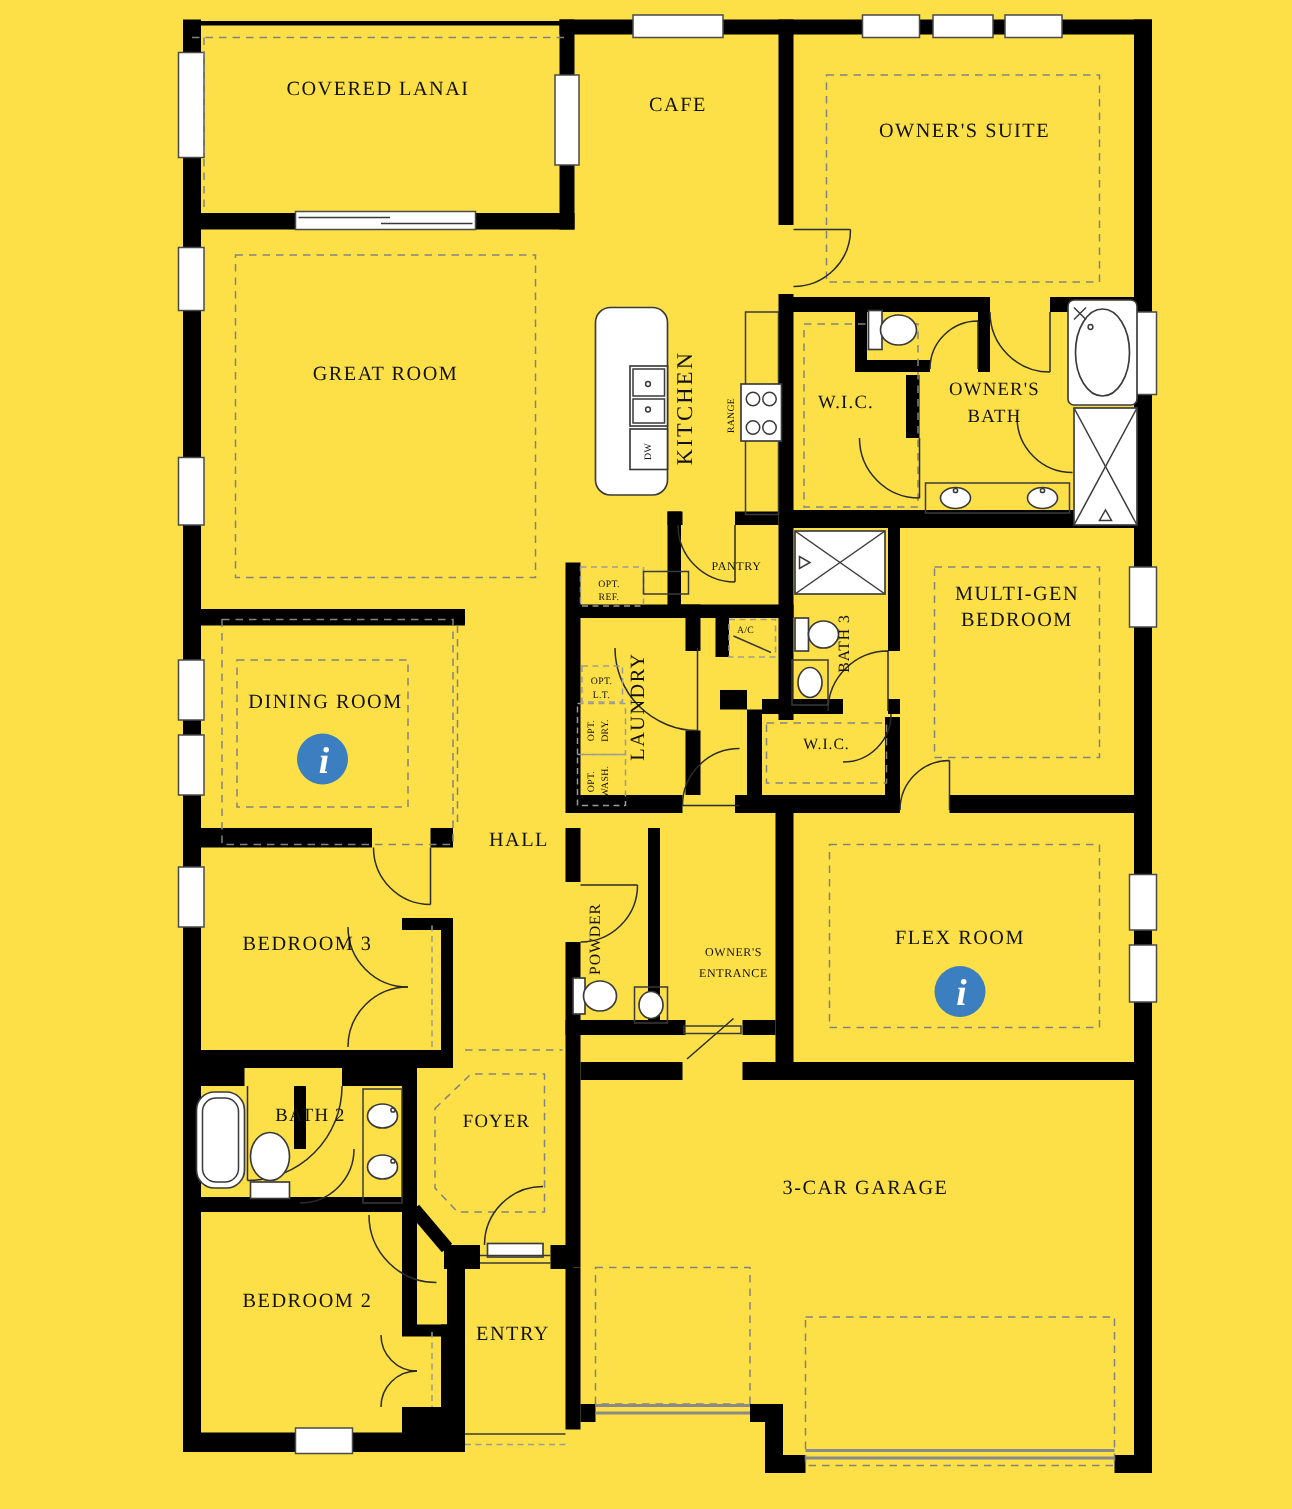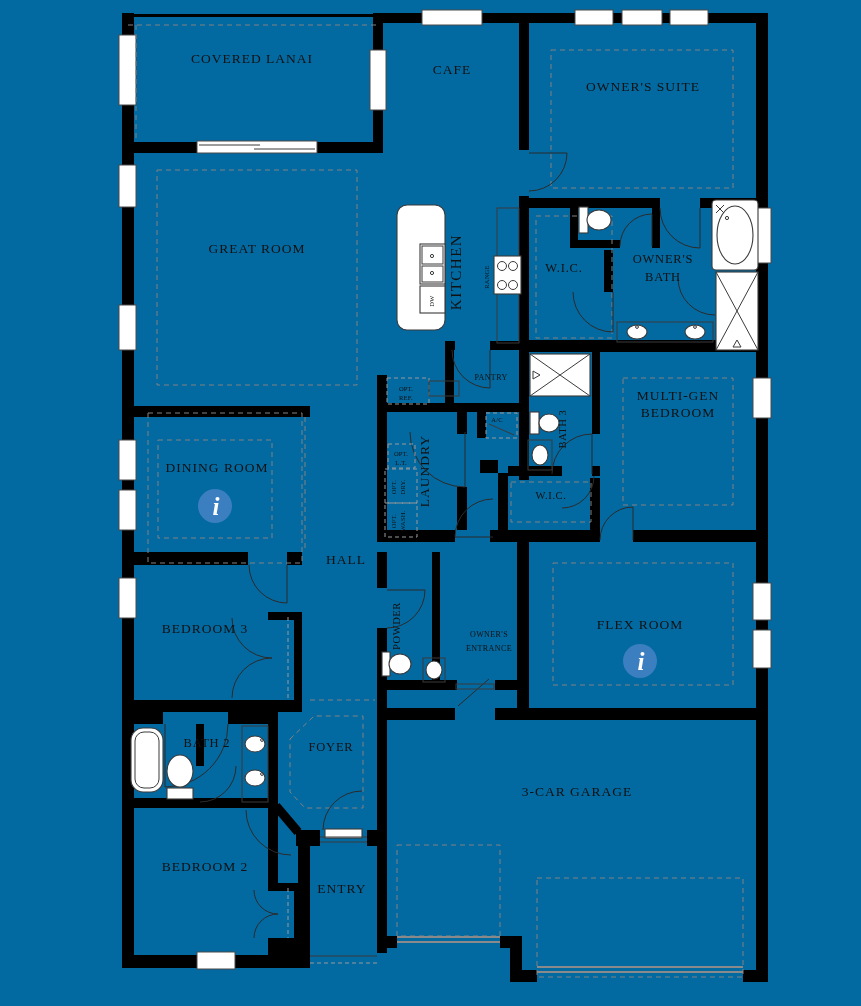--- a/index.html
+++ b/index.html
@@ -1,16 +1,16 @@
 <!DOCTYPE html>
 <html><head>
 <meta charset="utf-8">
 <style>
   html,body{margin:0;padding:0;background:#ffffff;}
-  .stage{width:861px;height:1006px;position:relative;background:#0369a1;font-family:"Liberation Serif",serif;}
+  .stage{width:861px;height:1006px;position:relative;background:#fde047;font-family:"Liberation Serif",serif;}
   svg{display:block;}
   .w{fill:#000000;}
   .thin{fill:none;stroke:#3a3a3a;stroke-width:1;}
   .fix{fill:#ffffff;stroke:#3a3a3a;stroke-width:1.1;}
   .dash{fill:none;stroke:#828282;stroke-width:1;stroke-dasharray:5 4;}
   .dash2{fill:none;stroke:#9a9a9a;stroke-width:1;stroke-dasharray:4 3;}
   .door{fill:none;stroke:#2b2b2b;stroke-width:1;}
   .win{fill:#ffffff;stroke:#4a4a4a;stroke-width:1;}
   .gdoor{stroke:#8a8a8a;stroke-width:2;}
   text{fill:#111;text-anchor:middle;}

